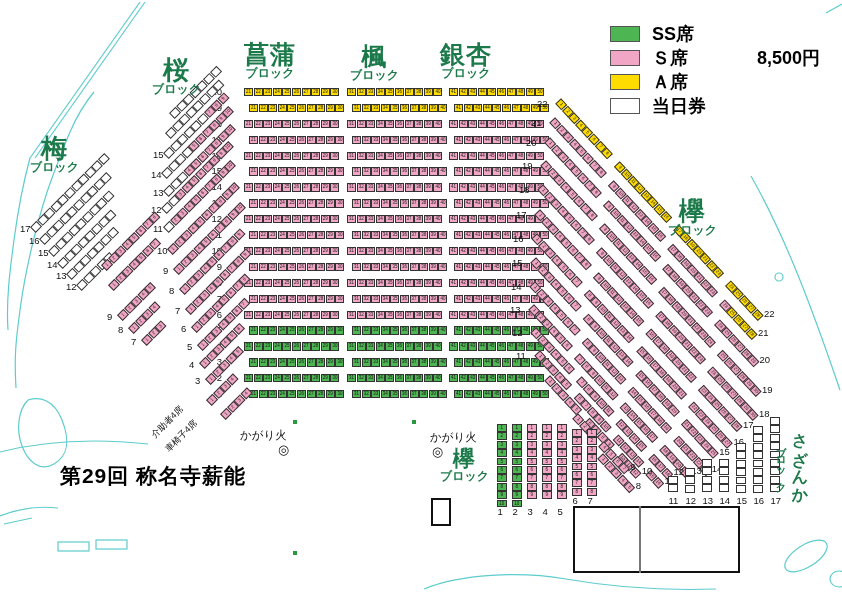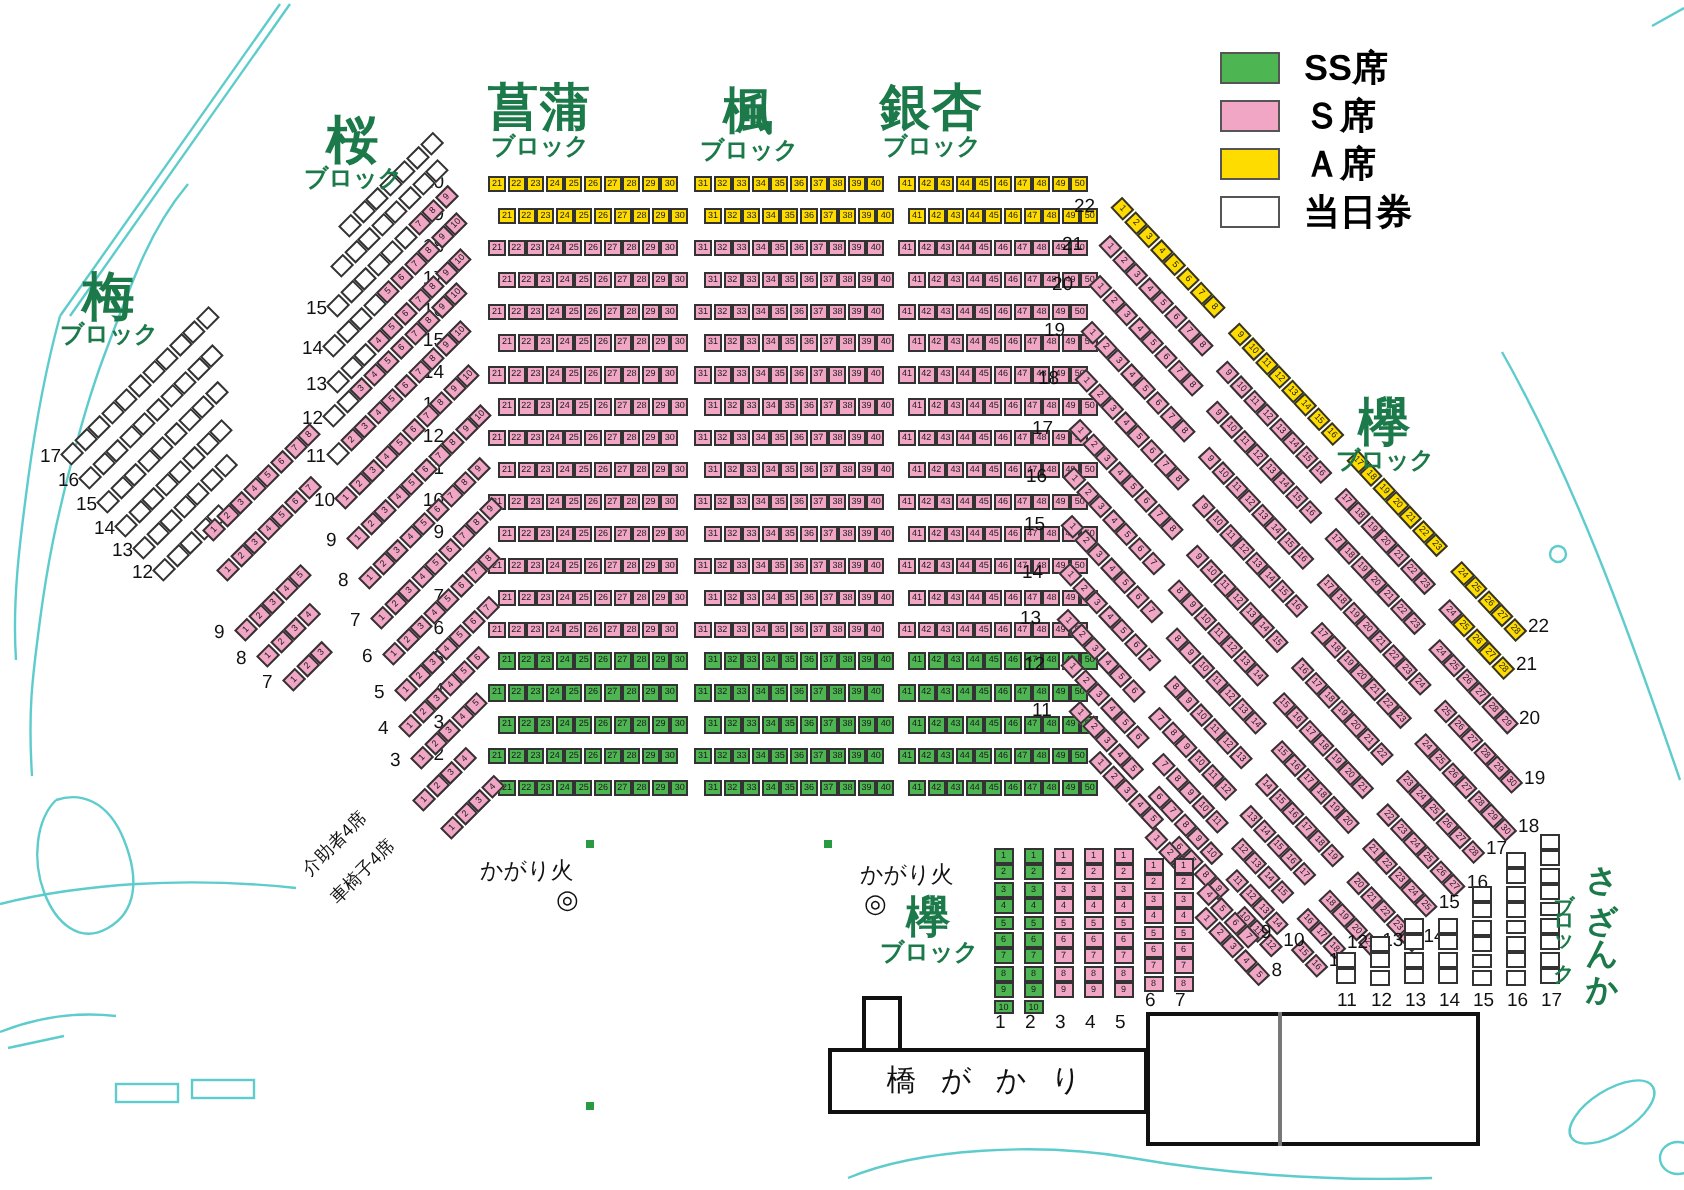--- a/index.html
+++ b/index.html
@@ -1655,23 +1655,20 @@
         <div class="ct" style="background: rgb(255, 255, 255);"></div>
         <div class="ct" style="background: rgb(255, 255, 255);"></div>
         <div class="ct" style="background: rgb(255, 255, 255);"></div>
         <div class="ct" style="background: rgb(255, 255, 255);"></div>
         <div class="ct" style="background: rgb(255, 255, 255);"></div>
       </div>
       <div class="rlab" style="left: 770.5px; top: 496px;">17</div>
     </div>
 
   <div class="struct" style="left:431px;top:498px;width:20px;height:28px;border-width:2px;"></div>
-  <div class="struct" style="left:414px;top:524px;width:160px;height:33px;border-width:2px;">
-    <span>橋 が か り</span>
-  </div>
   <div class="struct" style="left:573px;top:506px;width:167px;height:67px;border-width:2px;"></div>
   <div class="divider" style="left:639px;top:506px;height:67px;"></div>
 
   <div class="bonfire-t" style="left:240px;top:428px;">かがり火</div>
   <div class="bonfire-s" style="left:278px;top:442px;">◎</div>
   <div class="bonfire-t" style="left:430px;top:430px;">かがり火</div>
   <div class="bonfire-s" style="left:432px;top:444px;">◎</div>
   <div class="greendot" style="left:293px;top:420px;"></div>
   <div class="greendot" style="left:412px;top:420px;"></div>
   <div class="greendot" style="left:293px;top:551px;"></div>
@@ -1711,28 +1708,30 @@
   <div class="vertlabel" style="left:776px;top:438px;font-size:10.5px;">ブロック</div>
 
   <div id="legend">
     <div class="lrow">
       <div class="lsw" id="sw0" style="background: rgb(77, 181, 81);"></div>
       <div class="llab">SS席</div>
     </div>
     <div class="lrow">
       <div class="lsw" id="sw1" style="background: rgb(242, 166, 197);"></div>
       <div class="llab">Ｓ席</div>
+      <div class="lprice">8,500円</div>
     </div>
     <div class="lrow">
       <div class="lsw" id="sw2" style="background: rgb(255, 220, 0);"></div>
       <div class="llab">Ａ席</div>
     </div>
     <div class="lrow">
       <div class="lsw" id="sw3" style="background: rgb(255, 255, 255);"></div>
       <div class="llab">当日券</div>
       <div class="lprice"></div>
     </div>
   </div>
 
   <div id="title">
+    <div class="t1">第29回 称名寺薪能</div>
   </div>
 
 </div>
 
 </body></html>

